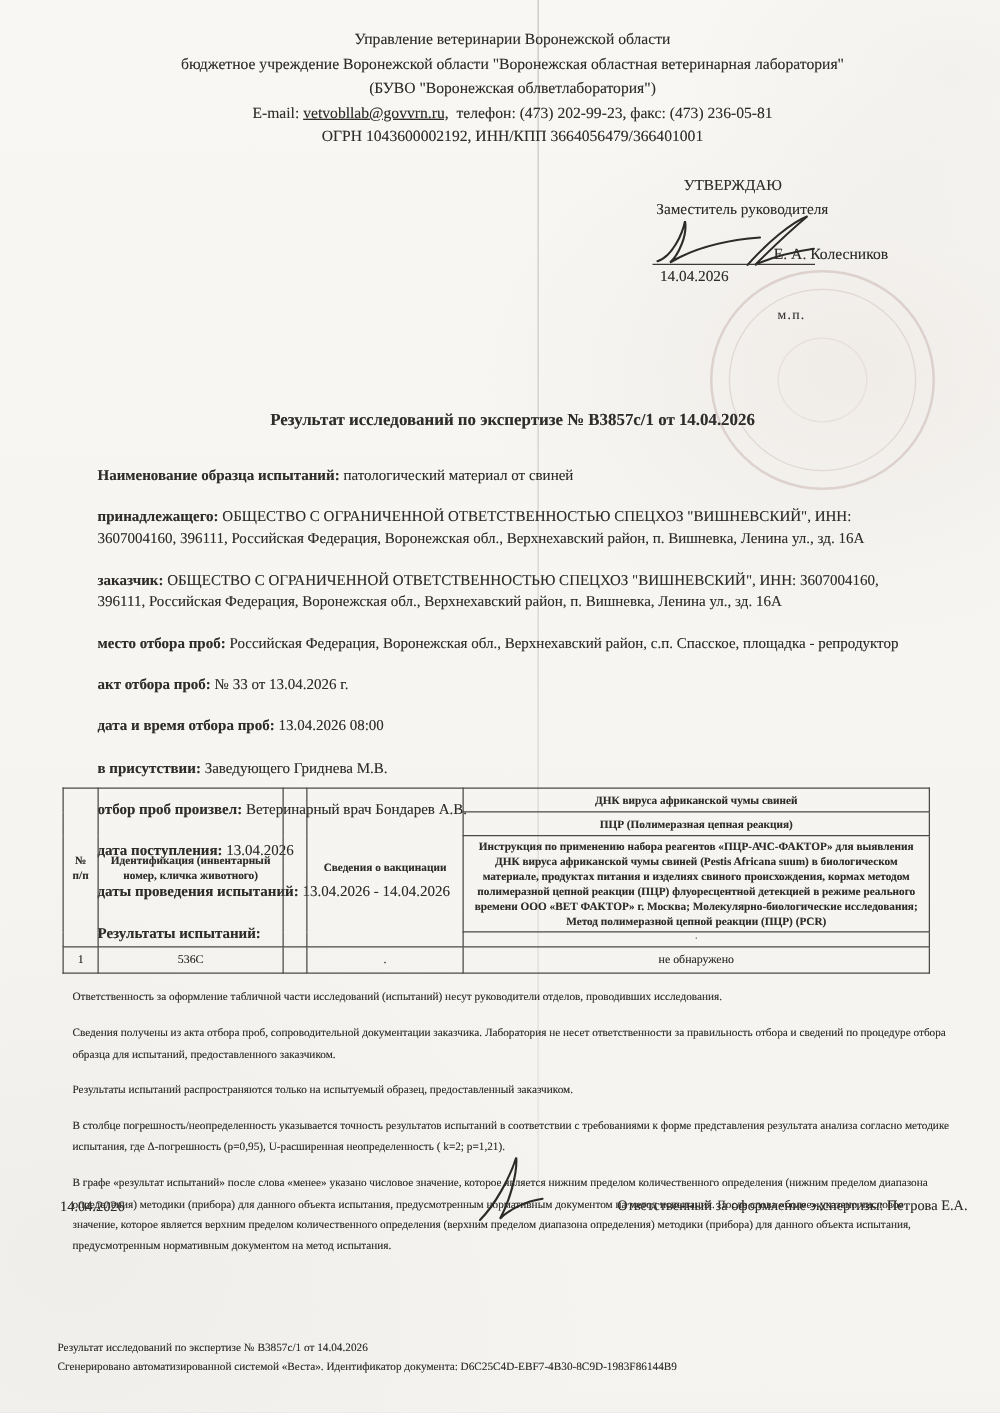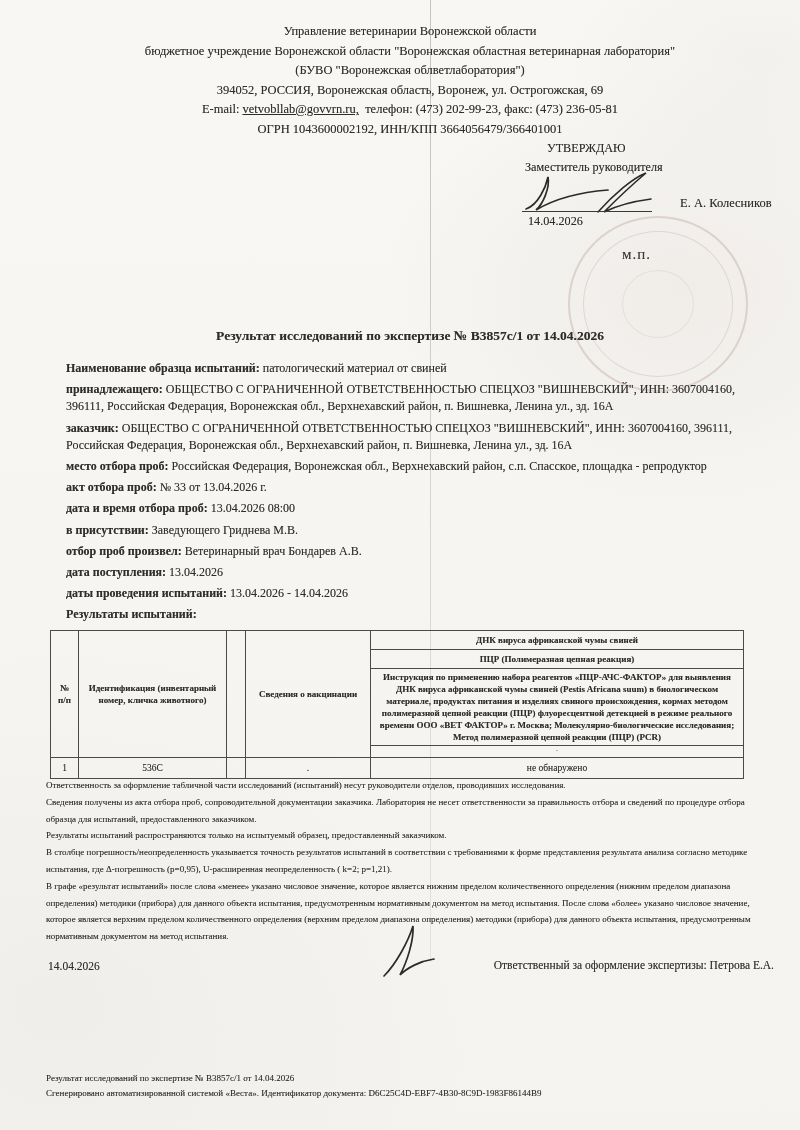--- a/index.html
+++ b/index.html
@@ -17,74 +17,73 @@
   .fold-line{position:absolute;left:430px;top:0;width:1px;height:962px;
     background:linear-gradient(rgba(85,85,82,0.32),rgba(85,85,82,0.10));}
   
   .org-header{position:absolute;top:22px;left:30px;width:760px;text-align:center;
     font-size:12.5px;line-height:19.5px;}
   .org-header .u{text-decoration:underline;}
   
   .approve{position:absolute;font-size:12.2px;}
   .approve-title{left:527px;top:141px;margin-left:20px;}
   .approve-pos{left:525px;top:160px;font-family:Liberation Serif, serif;}
-  .approve-name{left:680px;top:196px;font-size:12.5px;}
+  .approve-name{left:619px;top:196px;font-size:12.5px;}
   .approve-date{left:528px;top:214px;}
   .sig-line{position:absolute;left:522px;top:211px;width:130px;border-bottom:1.6px solid #3a3937;}
   .sig1{position:absolute;left:520px;top:168px;}
   .stamp{position:absolute;left:568px;top:216px;width:176px;height:172px;border-radius:50%;
     border:2px solid rgba(172,138,132,0.30);}
   .stamp::before{content:"";position:absolute;inset:13px;border-radius:50%;
     border:1.5px solid rgba(172,138,132,0.24);}
   .stamp::after{content:"";position:absolute;inset:52px;border-radius:50%;
     border:1px solid rgba(172,138,132,0.15);}
-  .mp{position:absolute;left:622px;top:246px;font-size:15px;letter-spacing:1px;color:#3a3937;}
+  .mp{position:absolute;left:622px;top:246px;font-size:11px;letter-spacing:1px;color:#3a3937;}
   
   .doc-title{position:absolute;top:328px;left:30px;width:760px;text-align:center;
     font-weight:bold;font-size:13.5px;}
   
   .details{position:absolute;top:356px;left:62px;width:698px;font-size:12px;line-height:17.2px;}
-  .details p{margin:4px;}
+  .details p{margin:16px;}
   .details b{font-weight:bold;}
   
   table.results{position:absolute;top:630px;left:50px;width:693px;border-collapse:collapse;
     table-layout:fixed;}
   table.results td{border:1px solid #4b4a47;text-align:center;vertical-align:middle;
     padding:1px 4px;font-size:9px;line-height:1.35;overflow:hidden;}
   td.no-cell{white-space:pre-line;}
   .hdr{font-weight:600;}
   tr.r1 td{height:16px;margin-top:45px;}
   tr.r2 td{height:16px;}
   td.method{height:74px;font-size:8px;font-weight:600;line-height:1.42;padding:2px 8px;}
   tr.r4 td{height:9px;font-size:7px;line-height:1;}
   tr.rdata td{height:18px;font-size:9.5px;}
   
   .notes{position:absolute;top:777px;left:46px;width:726px;font-size:9px;line-height:16.8px;}
-  .notes p{margin:0;}
+  .notes p{margin:12px;}
   
   .signoff-date{position:absolute;left:48px;top:960px;font-size:11.5px;}
   .signoff-label{position:absolute;right:26px;top:959px;font-size:11.5px;}
   .sig2{position:absolute;left:376px;top:922px;}
   
   .doc-footer{position:absolute;left:46px;top:1071px;font-size:9px;line-height:15px;}
   .doc-footer p{margin:0;}
   .static{cursor:default;}
 </style>
 </head>
 <body>
 
 <div class="page static">
 
   <div class="fold-line"></div>
 
   <div class="org-header">
     <div>Управление ветеринарии Воронежской области</div>
     <div>бюджетное учреждение Воронежской области "Воронежская областная ветеринарная лаборатория"</div>
     <div>(БУВО "Воронежская облветлаборатория")</div>
-    <div>394052, РОССИЯ, Воронежская область, Воронеж, ул. Острогожская, 69</div>
     <div>
       <span>E-mail:</span>
       <span class="u">vetvobllab@govvrn.ru,</span>&nbsp;
       <span>телефон: (473) 202-99-23, факс: (473) 236-05-81</span>
     </div>
     <div>ОГРН 1043600002192, ИНН/КПП 3664056479/366401001</div>
   </div>
 
   <div class="approve approve-title">УТВЕРЖДАЮ</div>
   <div class="approve approve-pos">Заместитель руководителя</div>

